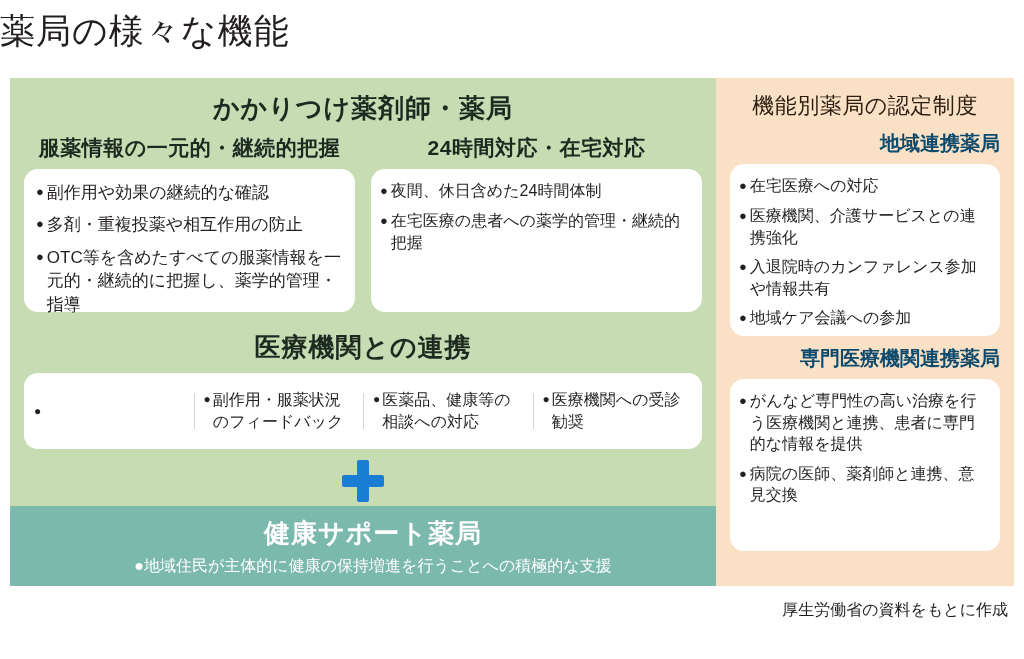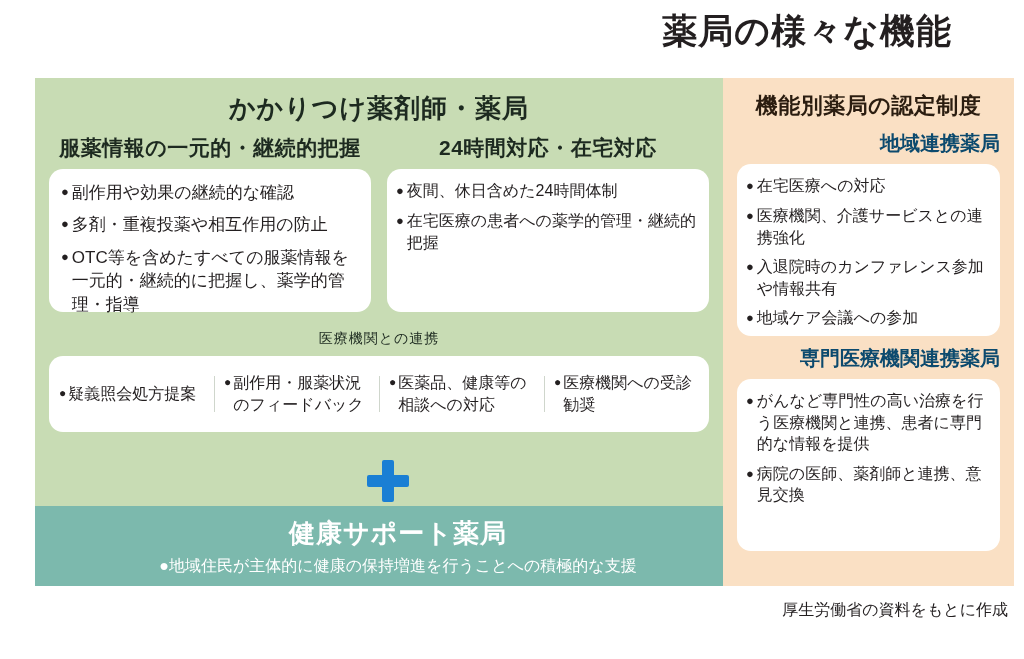--- a/index.html
+++ b/index.html
@@ -14,44 +14,43 @@
     font-family: "Liberation Sans", "DejaVu Sans", sans-serif;
     color: #231f20;
     overflow: hidden;
   }
 
   #page-title {
     position: absolute;
     top: 8px;
     left: 0;
     width: 952px;
-    text-align: right;
+    text-align: left;
     font-size: 35px;
-    font-weight: bold;
+    font-weight: normal;
     letter-spacing: 1px;
     color: #231f20;
   }
 
   #diagram {
     position: absolute;
     top: 78px;
     left: 10px;
     width: 1004px;
     height: 508px;
     display: flex;
   }
 
   
   .left-col {
     width: 706px;
     height: 508px;
     background: #c8dcb4;
     position: relative;
     box-sizing: border-box;
-    margin-left: 25px;
   }
   .left-heading {
     text-align: center;
     font-size: 26px;
     font-weight: bold;
     padding-top: 13px;
     letter-spacing: 1px;
     color: #1d2a20;
   }
   .sub-row {
@@ -92,22 +91,22 @@
   .bullet .dot {
     flex: 0 0 auto;
     margin-right: 3px;
     font-size: 13px;
     line-height: 1.7;
   }
   .bullet .btext { flex: 1 1 auto; }
 
   .renkei-heading {
     text-align: center;
-    font-size: 14px;
-    font-weight: normal;
+    font-size: 26px;
+    font-weight: bold;
     color: #1d2a20;
     margin-top: 18px;
     letter-spacing: 1px;
   }
   .renkei-card {
     margin: 8px 14px 0 14px;
     background: #ffffff;
     border-radius: 14px;
     height: 76px;
     display: flex;
@@ -187,21 +186,21 @@
     width: 298px;
     height: 508px;
     background: #fae0c4;
     box-sizing: border-box;
     padding: 13px 14px 0 14px;
     position: relative;
   }
   .right-heading {
     text-align: center;
     font-size: 22px;
-    font-weight: bold;
+    font-weight: normal;
     color: #2b1d10;
     letter-spacing: 0.5px;
   }
   .right-sub-heading {
     text-align: right;
     font-size: 20px;
     font-weight: bold;
     color: #0c4a6e;
     margin-top: 9px;
     margin-bottom: 7px;
@@ -265,21 +264,20 @@
             <span class="btext">在宅医療の患者への薬学的管理・継続的把握</span>
           </div>
         </div>
       </div>
     </div>
 
     <div class="renkei-heading">医療機関との連携</div>
     <div class="renkei-card">
       <div class="renkei-item">
         <span class="dot">●</span>
-        <span class="btext">疑義照会処方提案</span>
       </div>
       <div class="renkei-item">
         <span class="dot">●</span>
         <span class="btext">副作用・服薬状況のフィードバック</span>
       </div>
       <div class="renkei-item">
         <span class="dot">●</span>
         <span class="btext">医薬品、健康等の相談への対応</span>
       </div>
       <div class="renkei-item">

